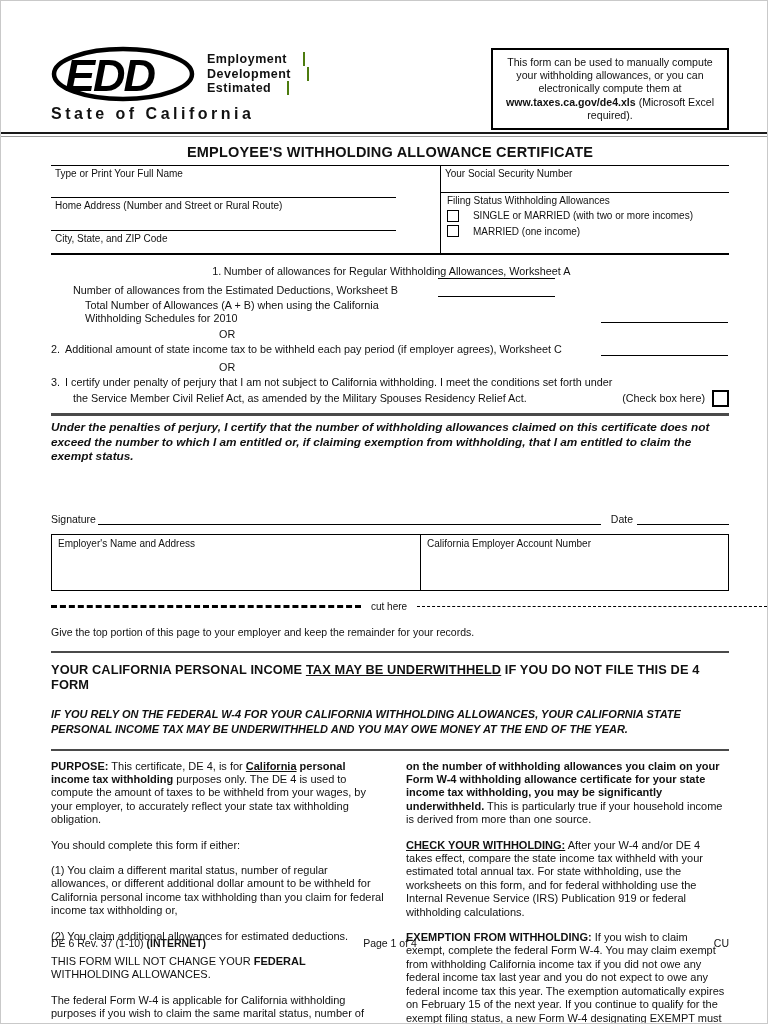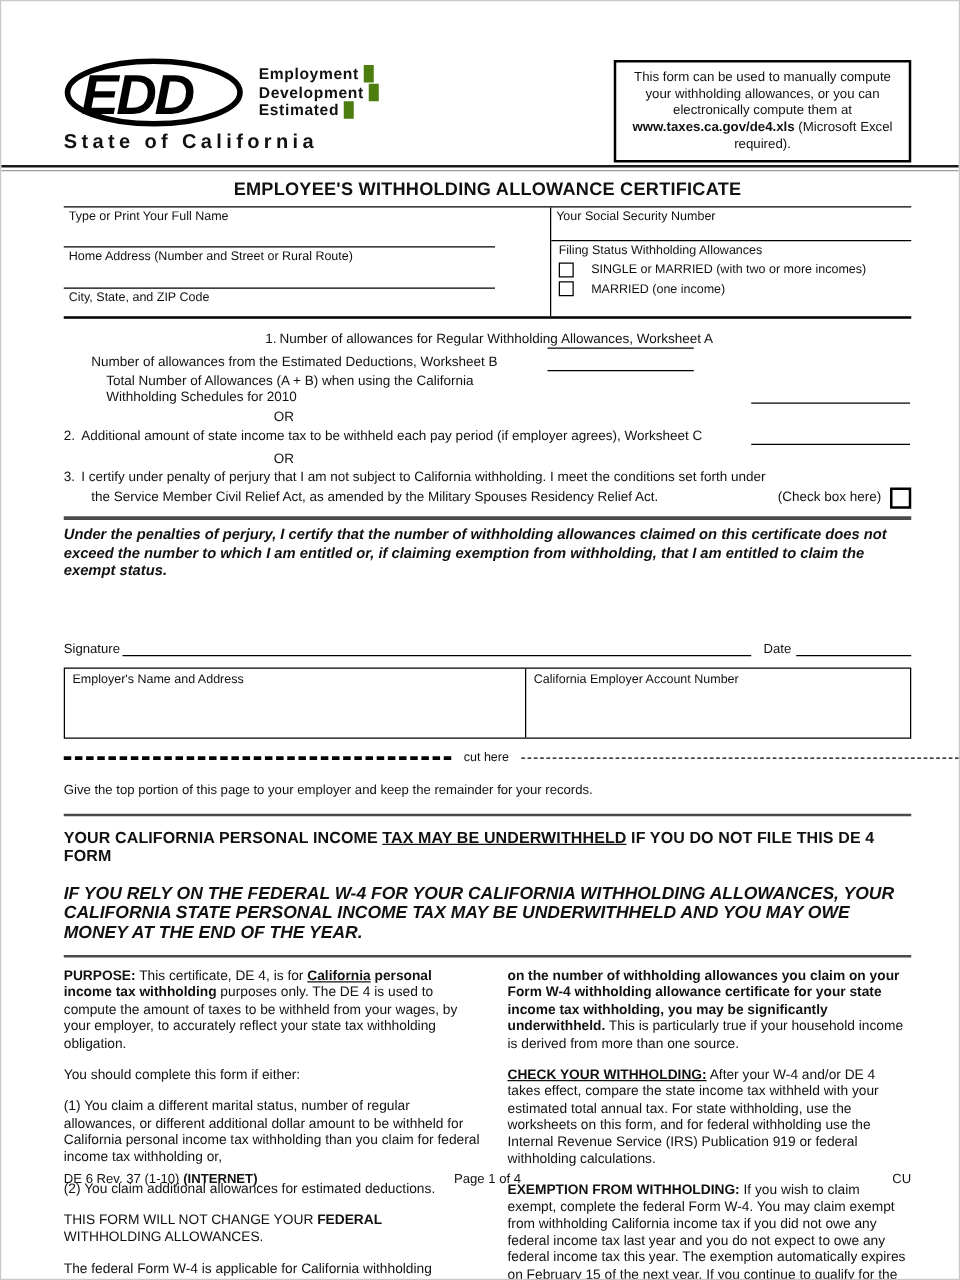--- a/index.html
+++ b/index.html
@@ -9,21 +9,21 @@
     border:1px solid #c9c9c9;box-sizing:border-box;overflow:hidden;
   }
   .content{padding:0 38px 0 50px;}
 
   
   .header{display:flex;justify-content:space-between;align-items:flex-start;padding-top:20px;margin-top:25px;}
   .logo-block{display:flex;flex-direction:column;}
   .logo-row{display:flex;align-items:flex-start;}
   .dept-lines{margin-left:4px;margin-top:6px;}
   .dept-lines .dl{font-weight:bold;font-size:12.5px;line-height:14.5px;letter-spacing:.5px;}
-  .dept-lines .dl span{border-right:8px solid #4d7c0f;padding-right:4px;}
+  .dept-lines .dl span{border-right:2px solid #4d7c0f;padding-right:16px;}
   .state-line{font-weight:bold;font-size:16px;letter-spacing:3.5px;margin-top:1px;}
   .info-box{
     width:218px;border:2px solid #000;padding:6px 8px;margin-top:2px;
     font-size:10.6px;line-height:13.2px;text-align:center;
   }
   .rule-header{border-top:2px solid #1a1a1a;border-bottom:1px solid #9a9a9a;height:2px;margin-top:2px;}
 
   
   .title{text-align:center;font-weight:bold;font-size:14.5px;margin-top:7px;letter-spacing:.2px;}
 
@@ -73,21 +73,21 @@
 
   
   .cutrow{display:flex;align-items:center;margin-top:10px;height:12px;}
   .dash-bold{width:310px;border-top:3px dashed #000;}
   .cutlabel{font-size:10px;margin:0 10px;white-space:nowrap;}
   .dash-thin{flex:1;border-top:1.6px dashed #000;margin-right:-38px;}
 
   .giveline{font-size:10.5px;margin-top:13px;}
 
   .headline{font-weight:bold;font-size:12.8px;margin-top:9px;letter-spacing:.1px;}
-  .warning{font-weight:bold;font-style:italic;font-size:14px;line-height:15.4px;margin-top:15px;}
+  .warning{font-weight:bold;font-style:italic;font-size:11px;line-height:15.4px;margin-top:15px;}
 
   
   .cols{display:flex;margin-top:9px;}
   .col-left{width:336px;}
   .col-right{width:324px;margin-left:20px;}
   .col p{font-size:11px;line-height:13.4px;margin:0 0 12px 0;}
 
   .footer{position:absolute;left:50px;right:38px;top:936px;display:flex;font-size:10.5px;}
   .f-center{position:absolute;left:0;right:0;text-align:center;}
   .f-right{margin-left:auto;}

